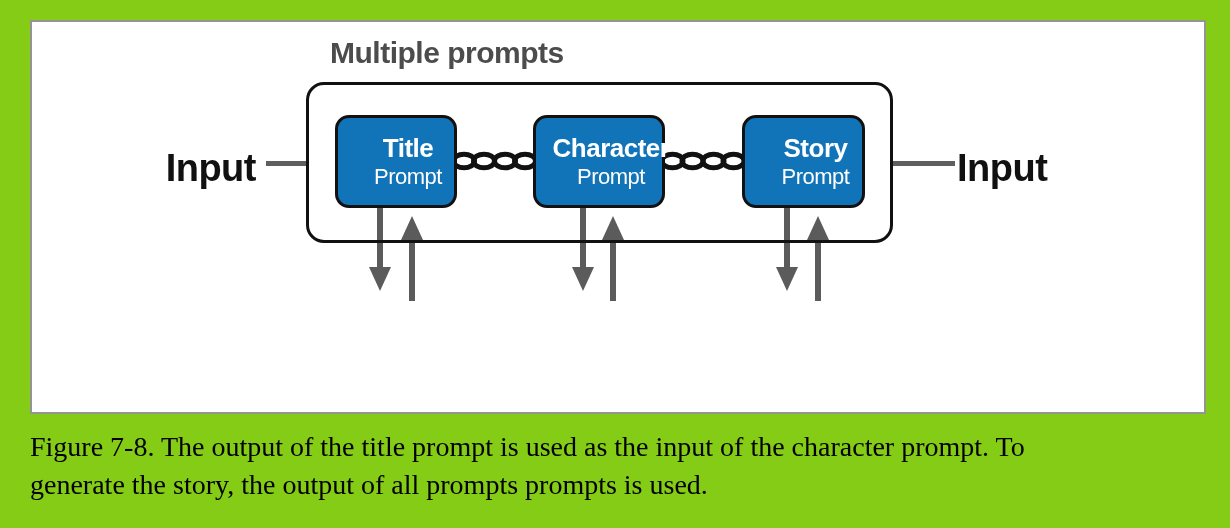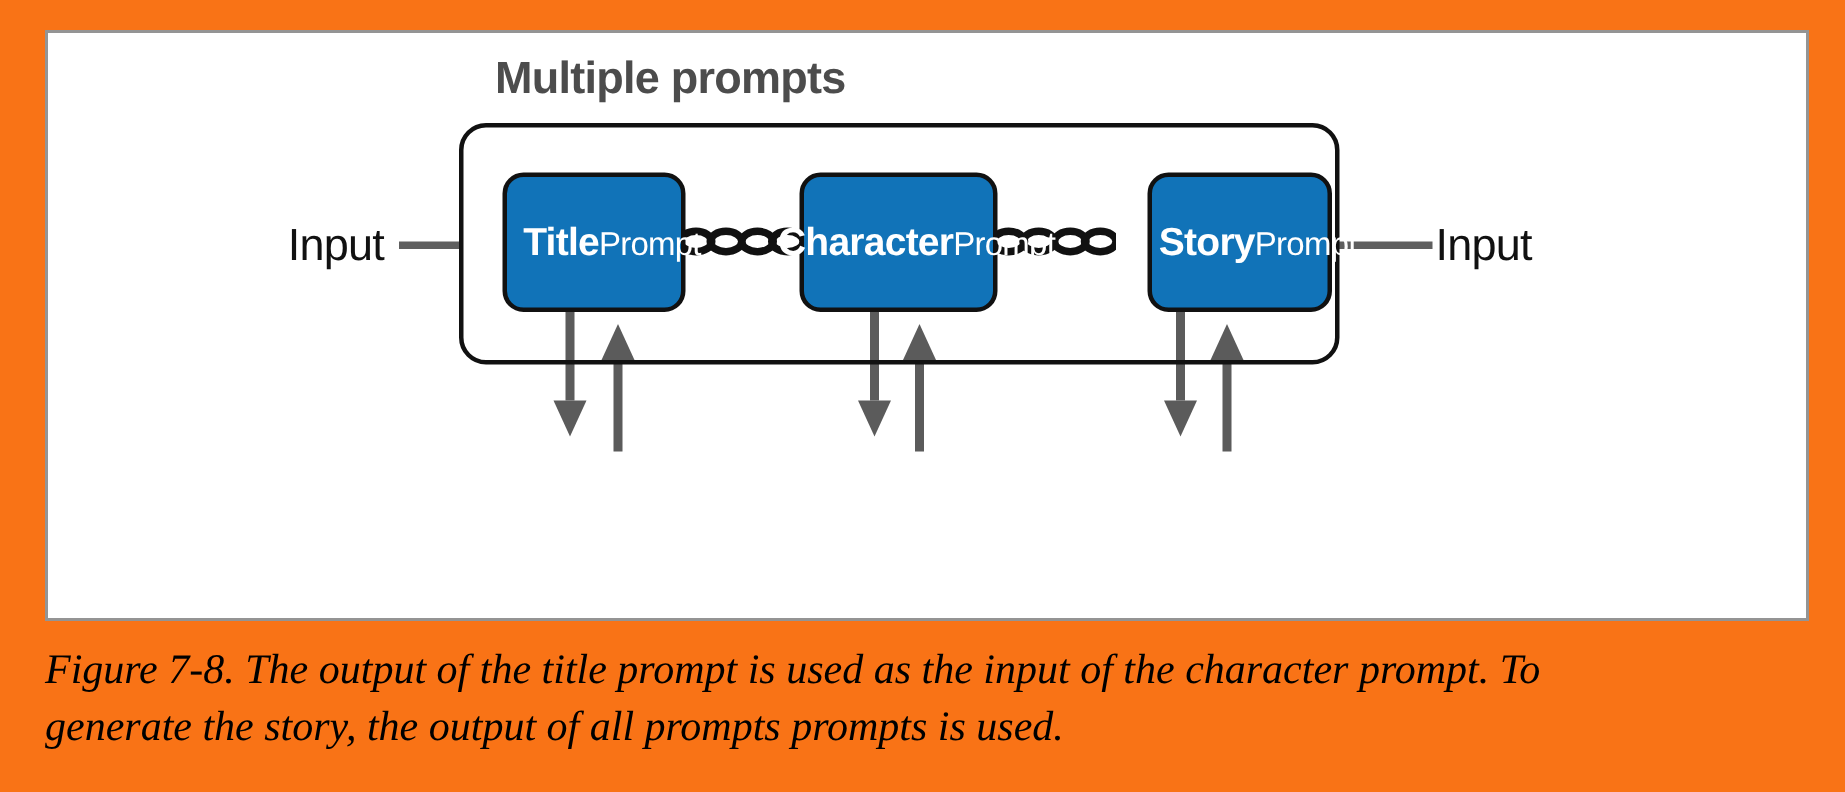--- a/index.html
+++ b/index.html
@@ -1,17 +1,17 @@
 <!DOCTYPE html>
 <html><head>
 <meta charset="utf-8">
 <style>
   html,body{margin:0;padding:0;background:#ffffff;}
   .stage{
-    position:relative;width:1230px;height:528px;background:#f97316;
+    position:relative;width:1230px;height:528px;background:#84cc16;
     font-family:"Liberation Sans",sans-serif;overflow:hidden;
   }
   
   .frame{
     position:absolute;left:30px;top:20px;width:1176px;height:394px;
     border:2px solid #949494;box-sizing:border-box;background:#ffffff;
   }
   .group-label{
     position:absolute;left:330px;top:36px;
     font-size:30px;font-weight:bold;color:#4c4c4c;letter-spacing:-0.5px;
@@ -26,30 +26,30 @@
     position:absolute;left:306px;top:82px;width:587px;height:161px;
     border:3px solid #111111;border-radius:18px;box-sizing:border-box;
     z-index:5;pointer-events:none;
   }
   .chain{position:absolute;top:150px;height:22px;z-index:2;}
   .chain1{left:455px;width:80px;}
   .chain2{left:663px;width:81px;}
   .prompt-box{
     position:absolute;top:115px;height:93px;box-sizing:border-box;
     background:#1173b8;border:3px solid #111111;border-radius:14px;
-    display:flex;flex-direction:row;align-items:center;justify-content:center;
+    display:flex;flex-direction:column;align-items:center;justify-content:center;
     z-index:6;color:#ffffff;text-align:center;line-height:1.1;padding-left:24px;
   }
   .pb1{left:335px;width:122px;}
   .pb2{left:533px;width:132px;align-items:center;}
-  .pb3{left:742px;width:123px;margin-left:23px;}
+  .pb3{left:742px;width:123px;}
   .box-title{font-size:26px;font-weight:bold;letter-spacing:-0.5px;}
   .box-sub{font-size:22px;margin-top:3px;letter-spacing:-0.5px;}
   .io-label{
-    position:absolute;top:147px;font-size:30px;font-weight:normal;color:#111111;
+    position:absolute;top:147px;font-size:38px;font-weight:bold;color:#111111;
     letter-spacing:-0.5px;white-space:nowrap;z-index:2;
   }
   .io-input{left:100px;width:156px;text-align:right;}
   .io-output{left:957px;}
   .io-line{position:absolute;top:161px;height:5px;background:#5f5f5f;z-index:2;}
   .line-in{left:266px;width:42px;}
   .line-out{left:891px;width:64px;}
   
   .arrow{position:absolute;width:22px;height:86px;z-index:4;}
   .arrow .shaft{position:absolute;left:8px;width:6px;background:#5b5b5b;}
@@ -70,21 +70,21 @@
     box-sizing:border-box;background:#f9d8e3;border:3px solid #111111;
     display:flex;align-items:center;justify-content:center;z-index:6;
   }
   .llm-label{
     font-size:31px;font-weight:bold;color:#ee3a70;letter-spacing:-0.5px;
   }
   .bubble{position:absolute;right:6px;top:6px;width:26px;height:23px;}
   
   .caption{
     position:absolute;left:30px;top:428px;width:1185px;
-    font-family:"Liberation Serif",serif;font-style:italic;
+    font-family:"Liberation Serif",serif;
     font-size:28px;line-height:38px;color:#000000;
   }
 </style>
 </head>
 <body>
 
 <div class="stage">
 
   <div class="frame"></div>
 

